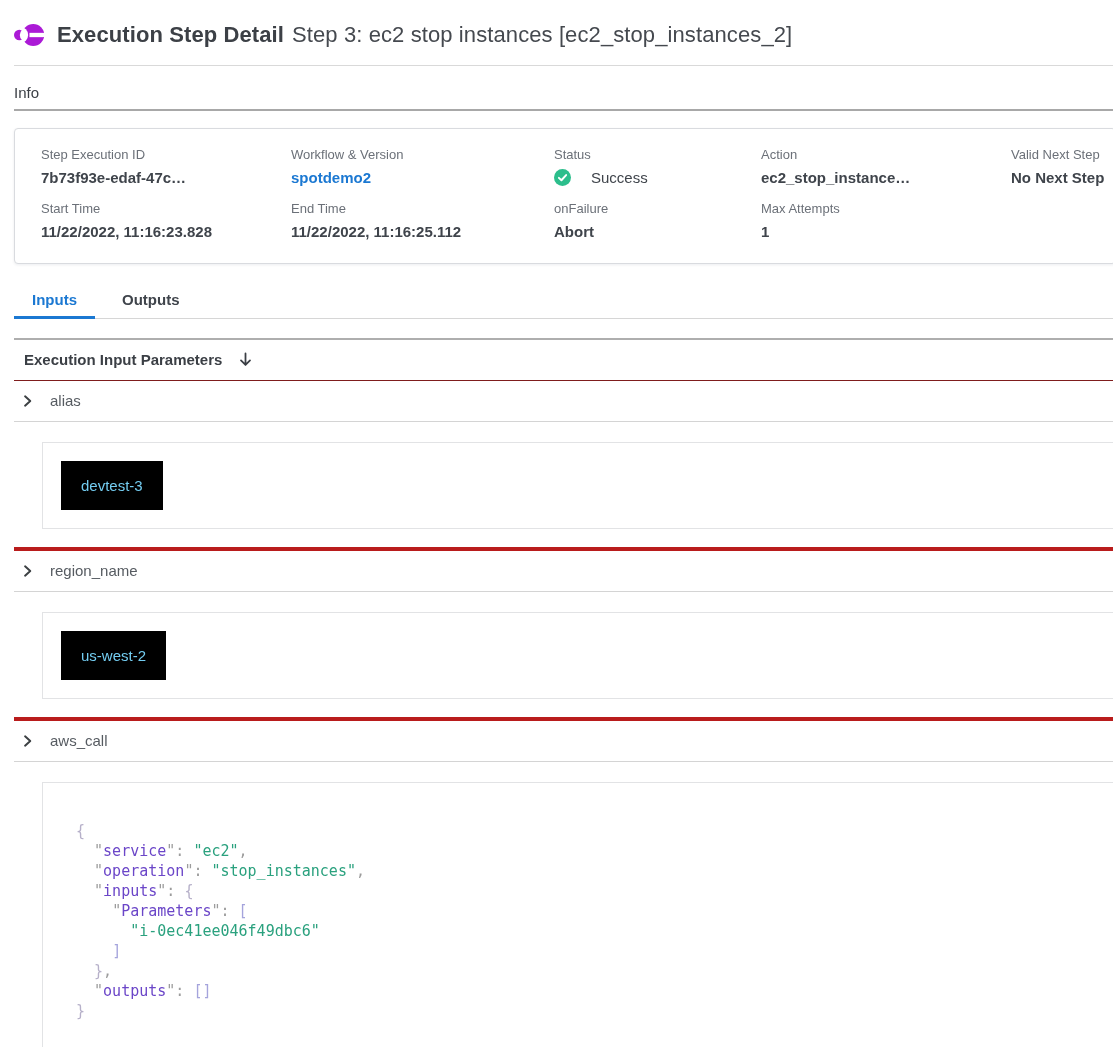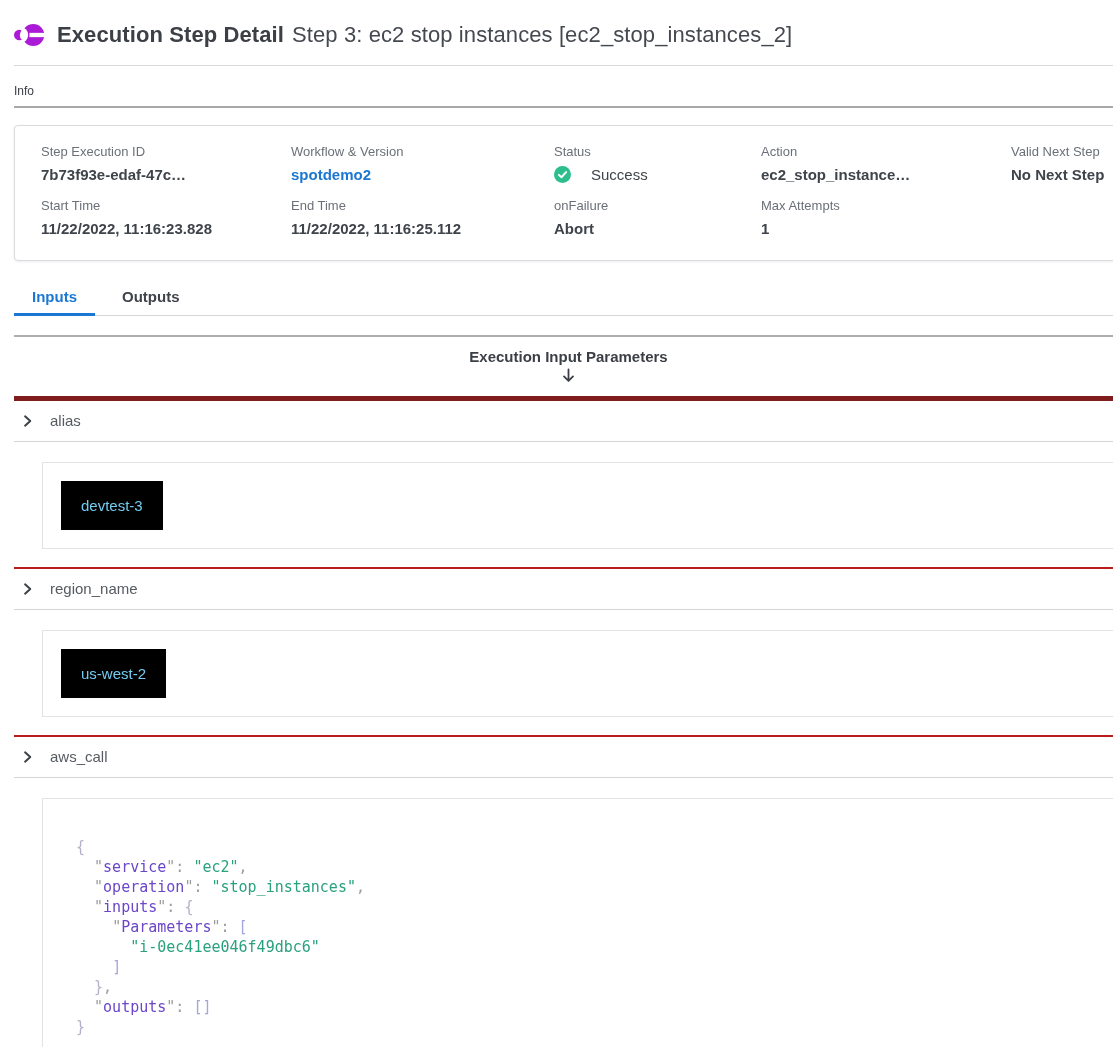--- a/index.html
+++ b/index.html
@@ -17,21 +17,21 @@
   .breadcrumb .sep { color:#4d5560; padding:0 6px; }
 
   
   .title-row { display:flex; align-items:center; gap:13px; margin-top:12px; }
   .title-row h1 { margin:0; font-size:22px; font-weight:700; color:#3c4046; letter-spacing:.1px; }
   .title-row h1 .subtitle { font-weight:400; color:#45494f; margin-left:8px; }
 
   .rule-light { border:none; border-top:1px solid #d9d9d9; margin:15px 0 0; }
 
   
-  .info-heading { margin-top:18px; font-size:12px; color:#3c4046; }
+  .info-heading { margin-top:18px; font-size:15px; color:#3c4046; }
   .rule-info { border:none; border-top:2px solid #a8a8a8; margin:8px 0 0; }
 
   
   .info-card {
     margin-top:17px; margin-right:-3px;
     border:1px solid #d9dbdf; border-radius:4px;
     box-shadow:0 1px 3px rgba(9,30,66,.08);
     padding:18px 0 8px 26px; background:#fff;
   }
   .info-grid { display:grid; grid-template-columns:250px 263px 207px 250px 1fr; }
@@ -42,24 +42,24 @@
   .field-value.status { display:flex; align-items:center; gap:20px; font-weight:400; color:#3f444b; }
 
   
   .tabs { display:flex; gap:9px; margin-top:23px; border-bottom:1px solid #d6d6d6; }
   .tab { padding:4px 18px 8px; font-size:15px; font-weight:700; color:#3f444b;
          border-bottom:3px solid transparent; margin-bottom:-1px; cursor:pointer; }
   .tab.active { color:var(--link-blue); border-bottom-color:var(--link-blue); }
 
   
   .accordion { margin-top:19px; border-top:2px solid #aeaeae; }
-  .params-title { display:flex; align-items:center; gap:3px;
-                  padding:11px 0 12px 10px; border-bottom:5px solid #7f1d1d;
-                  font-size:15px; font-weight:700; color:#3b3f45;flex-direction:column; }
-  .param-group + .param-group { border-top:2px solid #b91c1c; }
+  .params-title { display:flex; align-items:center; gap:16px;
+                  padding:11px 0 12px 10px; border-bottom:1px solid #7f1d1d;
+                  font-size:15px; font-weight:700; color:#3b3f45; }
+  .param-group + .param-group { border-top:4px solid #b91c1c; }
   .param-header { display:flex; align-items:center; gap:16px;
                   padding:11px 4px 12px 7px; border-bottom:1px solid #d4d4d4;
                   font-size:15px; color:#565b61; cursor:pointer; }
   .param-body { margin:20px 0 18px 28px; }
   .value-panel { border:1px solid #e2e3e5; padding:18px; margin-right:-3px; background:#fff; }
   .chip { display:inline-block; background:#000000; padding:16px 20px;
           font-size:15px; color:var(--chip-blue); }
   .code-panel { border:1px solid #e2e3e5; padding:38px 20px 40px 33px; margin-right:-3px;
                 min-height:320px; background:#fff; }
   .code-panel pre { margin:0; font-family:"DejaVu Sans Mono", monospace;

